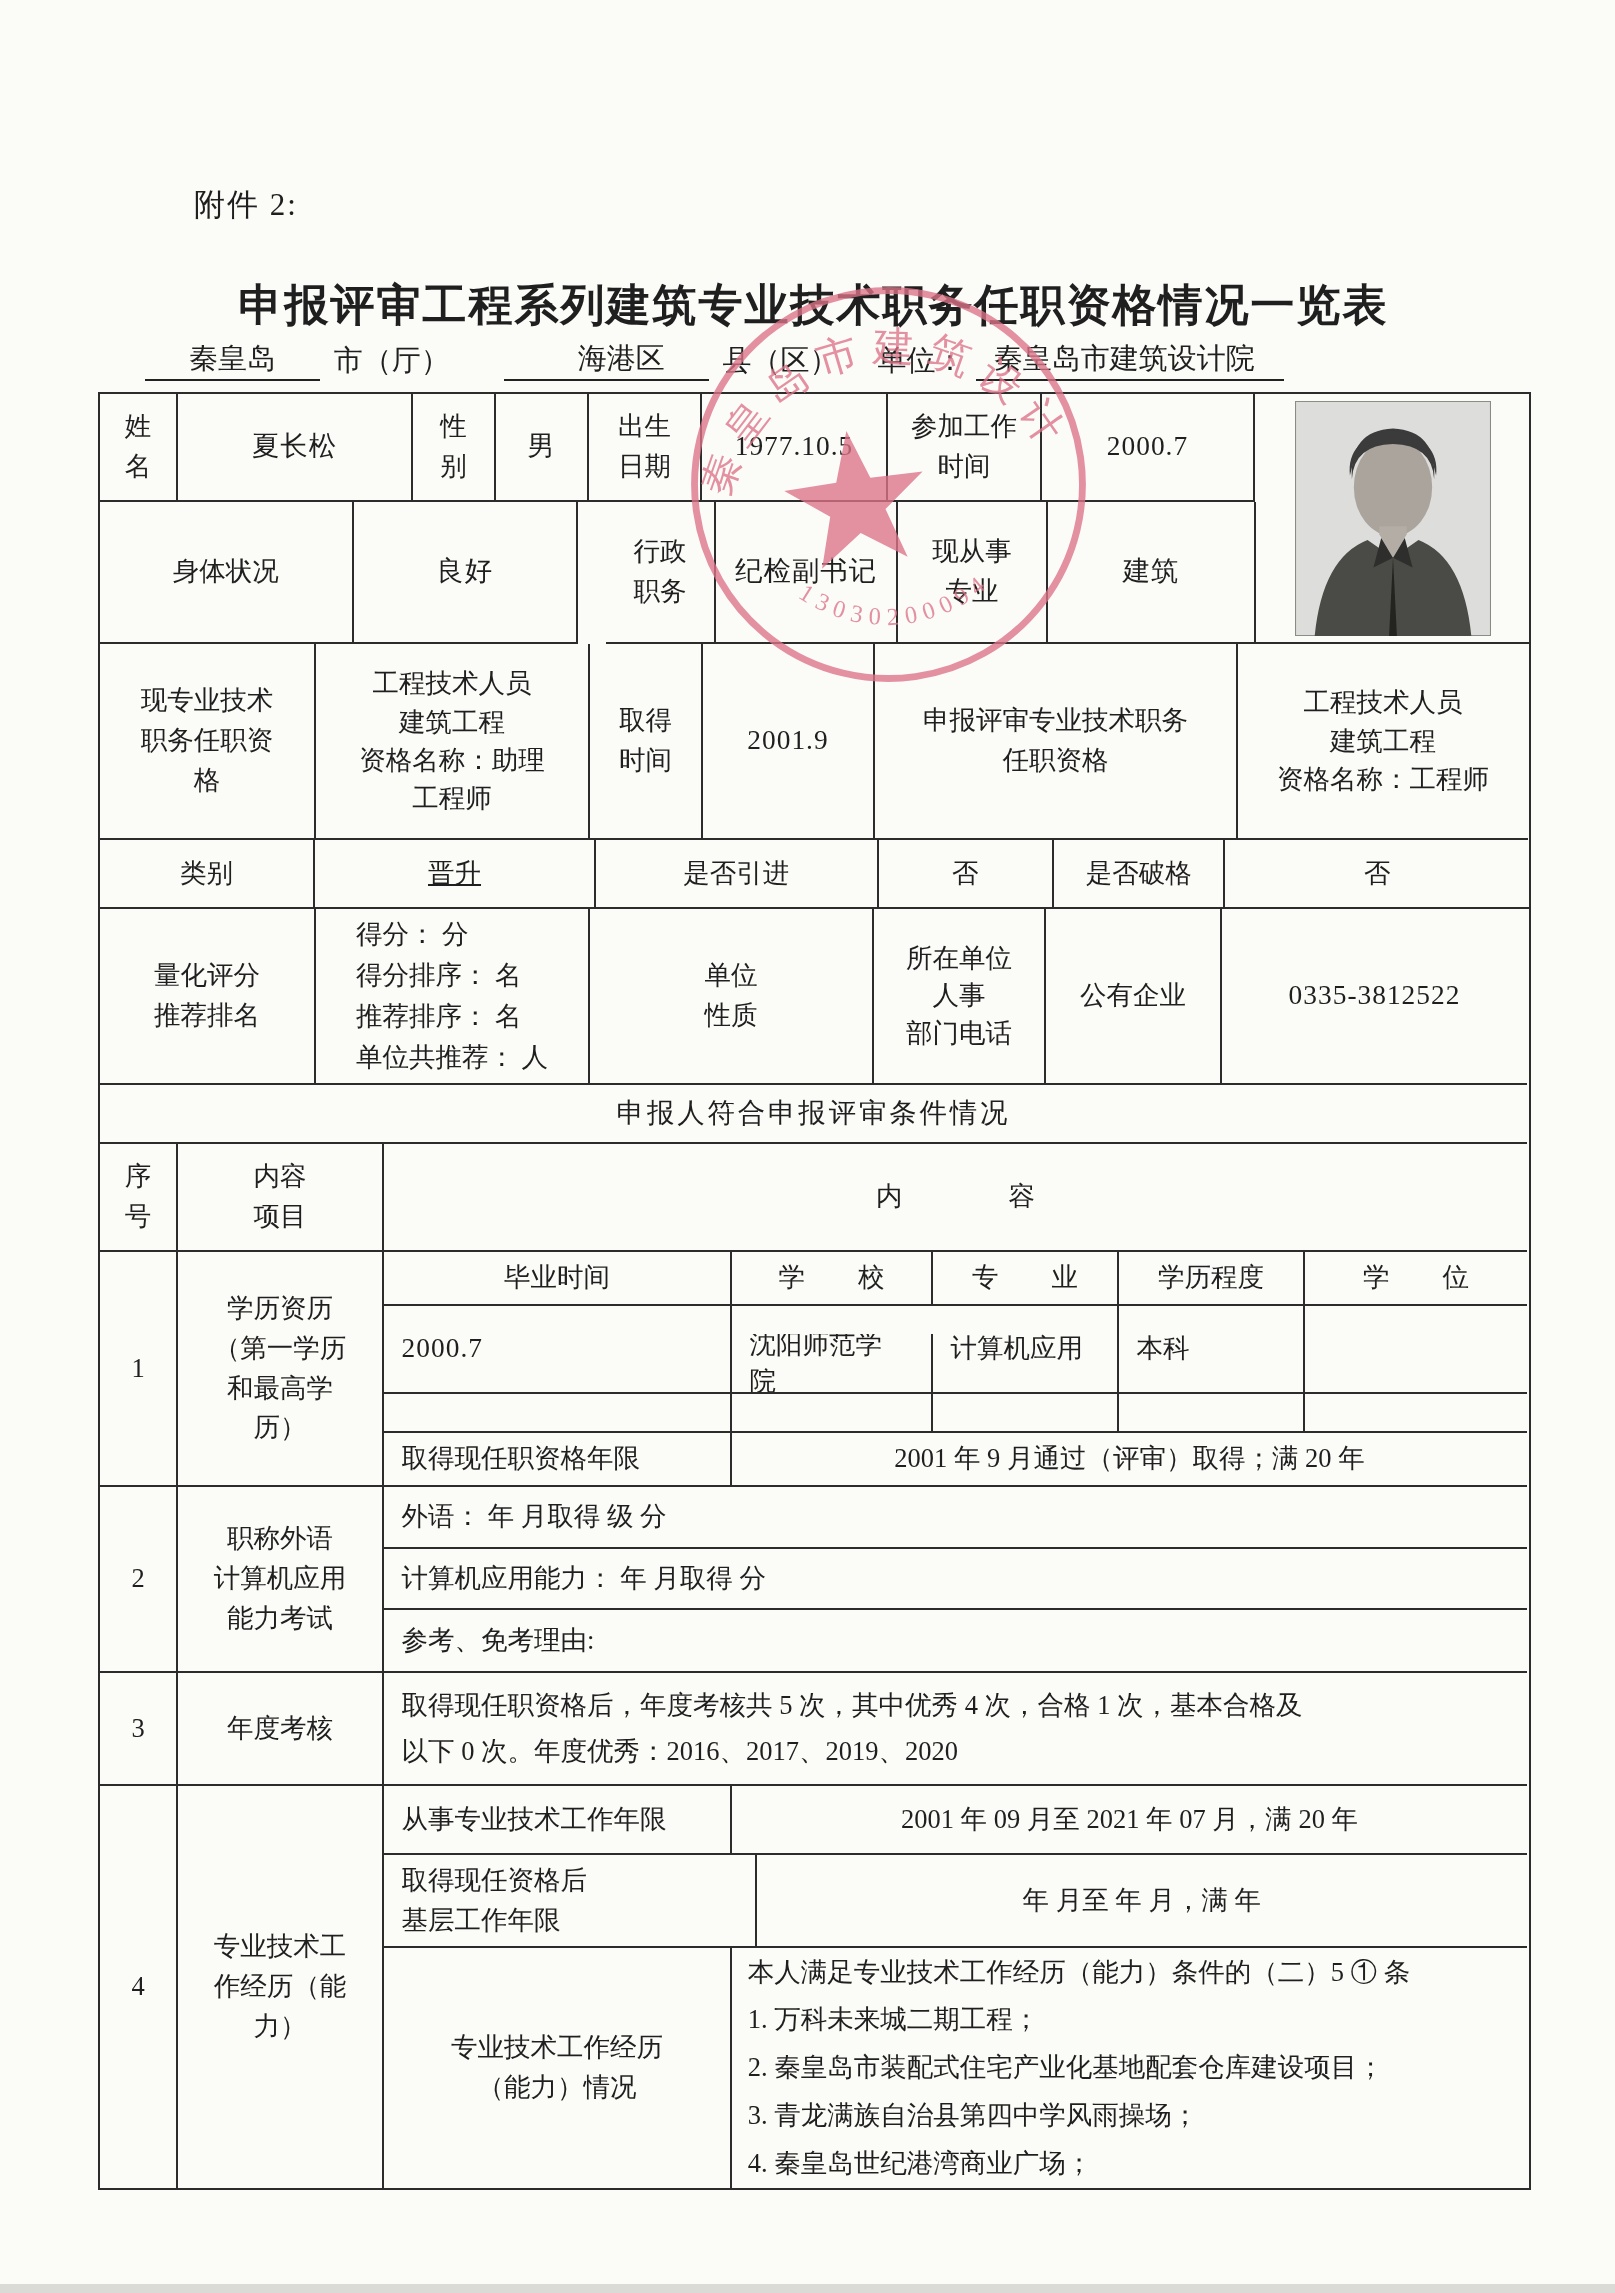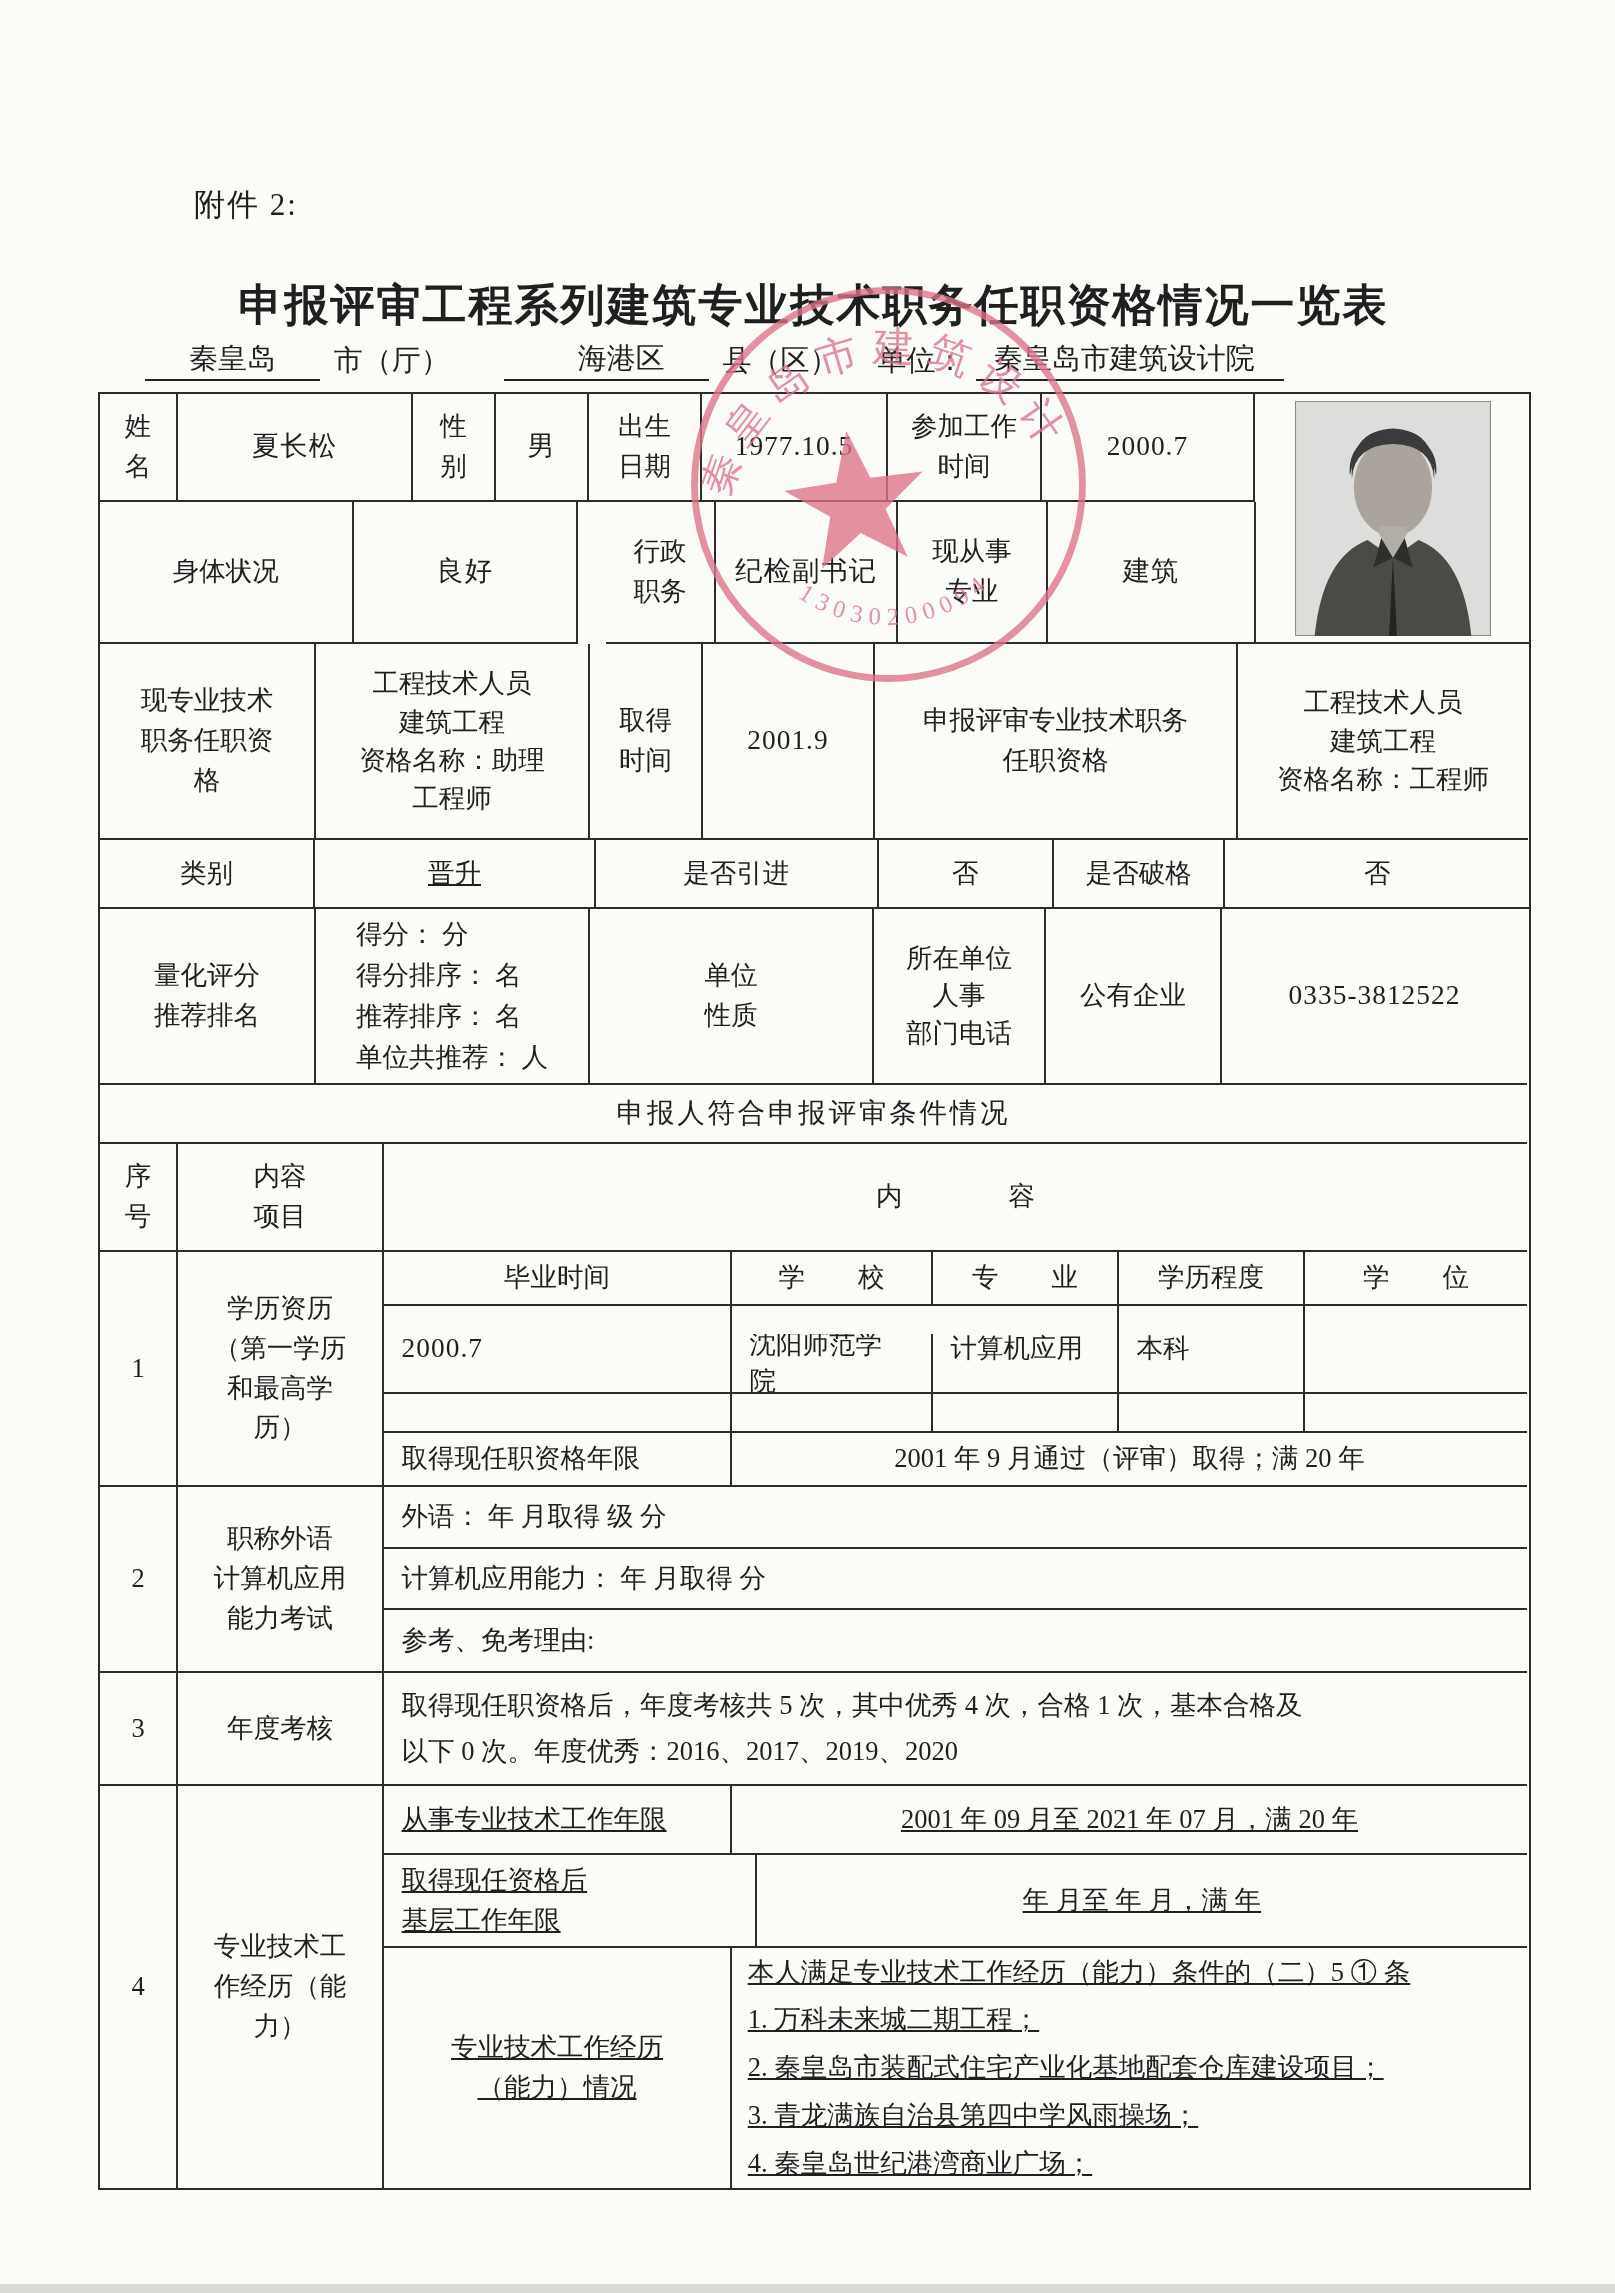--- a/index.html
+++ b/index.html
@@ -216,21 +216,21 @@
       <div class="c" style="width:206px; height:113px;">年度考核</div>
       <div class="c nr al pre" style="width:1143px; line-height:1.7;">取得现任职资格后，年度考核共  5 次，其中优秀  4 次，合格   1 次，基本合格及
 以下   0 次。年度优秀：2016、2017、2019、2020</div>
     </div>
 
     <div class="row" style="height:402px;">
       <div class="c nb" style="width:78px; height:402px;">4</div>
       <div class="c nb pre" style="width:206px; height:402px;">专业技术工
 作经历（能
 力）</div>
-      <div class="stack" style="width:1143px;text-decoration:underline;">
+      <div class="stack" style="width:1143px;">
         <div class="row" style="height:69px;">
           <div class="c al" style="width:348px;">从事专业技术工作年限</div>
           <div class="c nr" style="width:795px;">2001 年   09 月至      2021 年   07 月，满     20 年</div>
         </div>
         <div class="row" style="height:93px;">
           <div class="c al pre" style="width:384px; line-height:1.5;">取得现任资格后
 基层工作年限</div>
           <div class="c nr" style="width:795px;">年      月至      年      月，满      年</div>
         </div>
         <div class="row" style="height:240px;">

